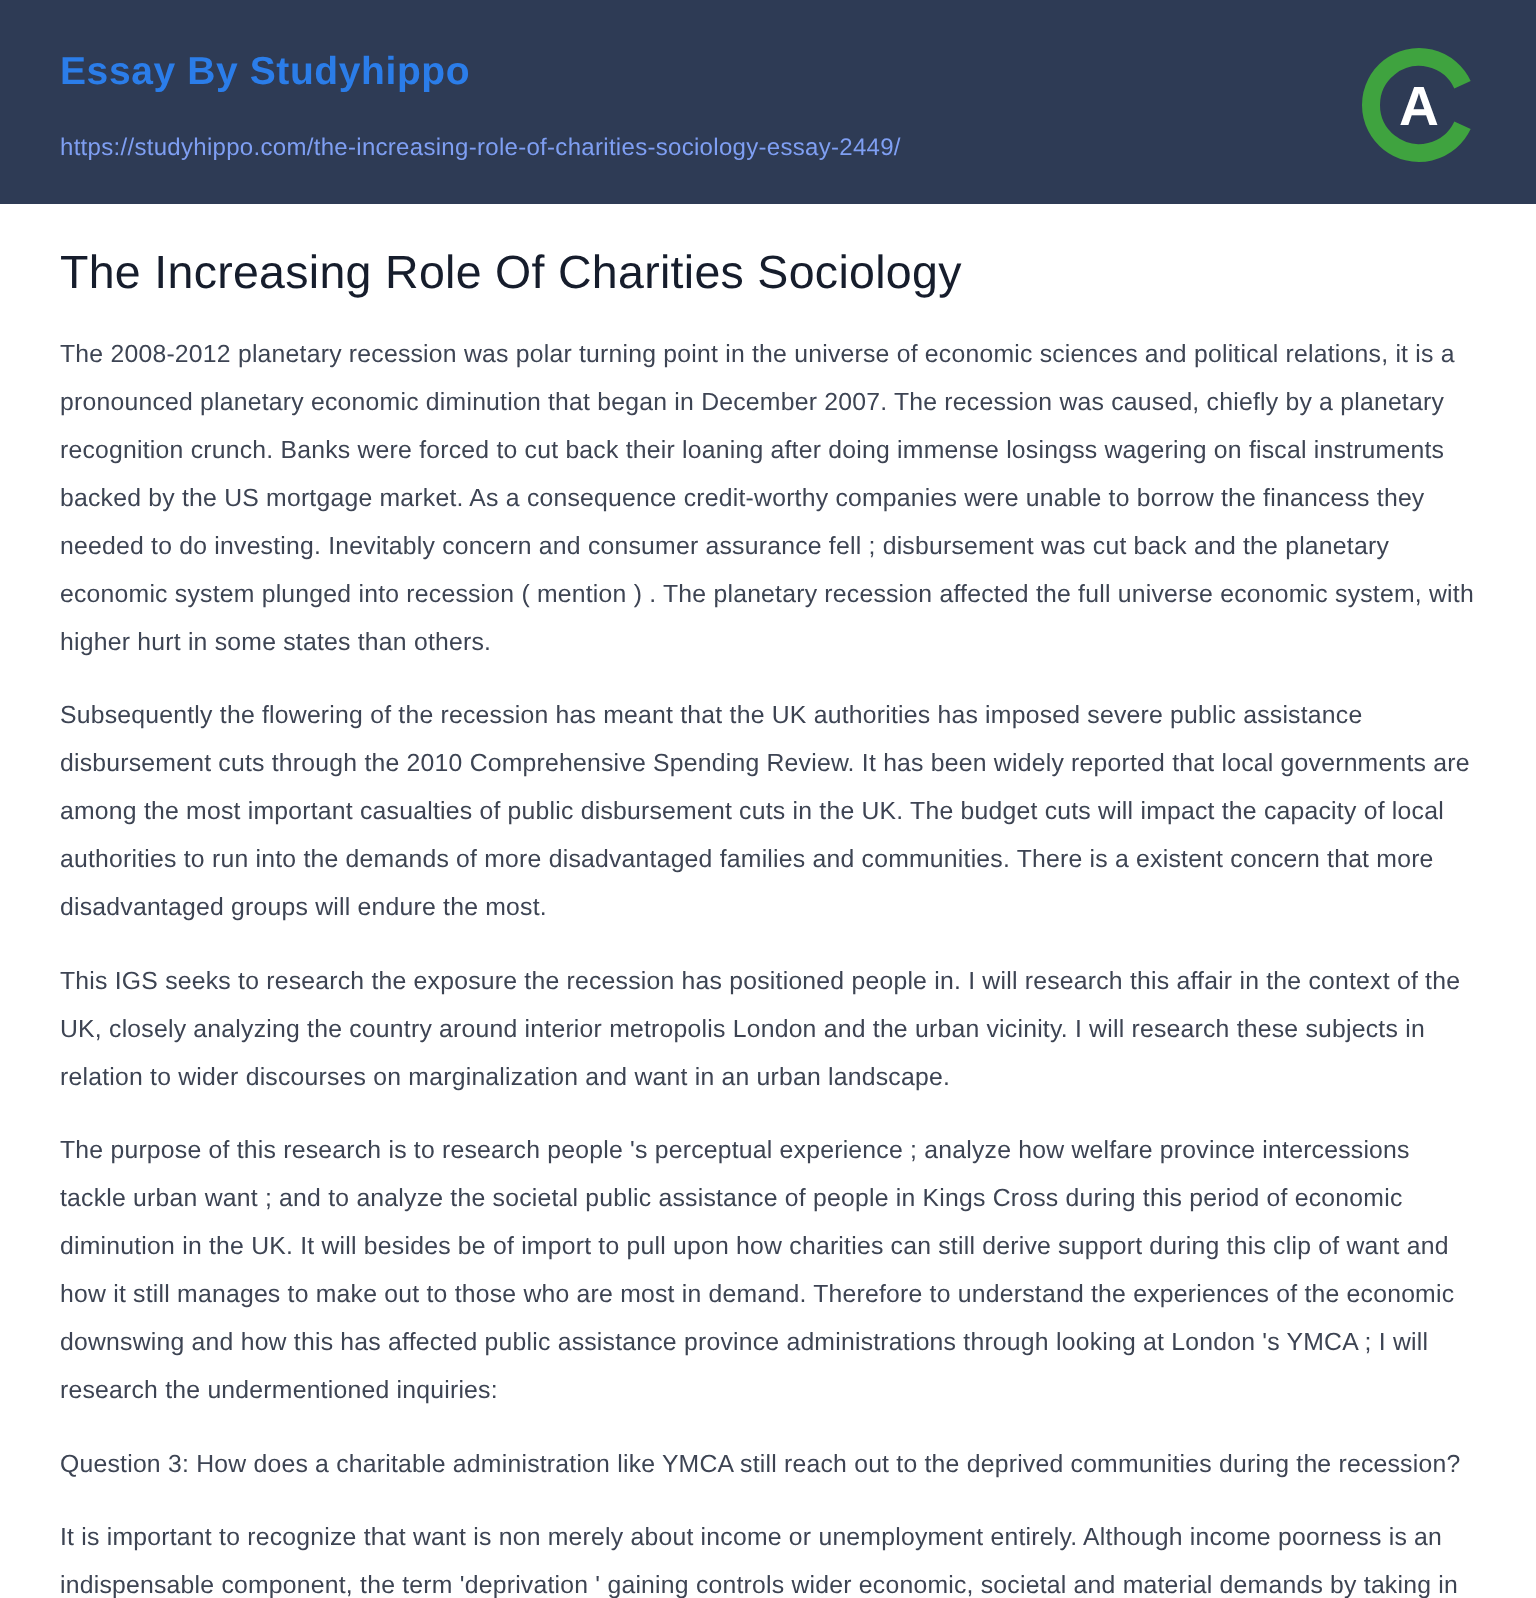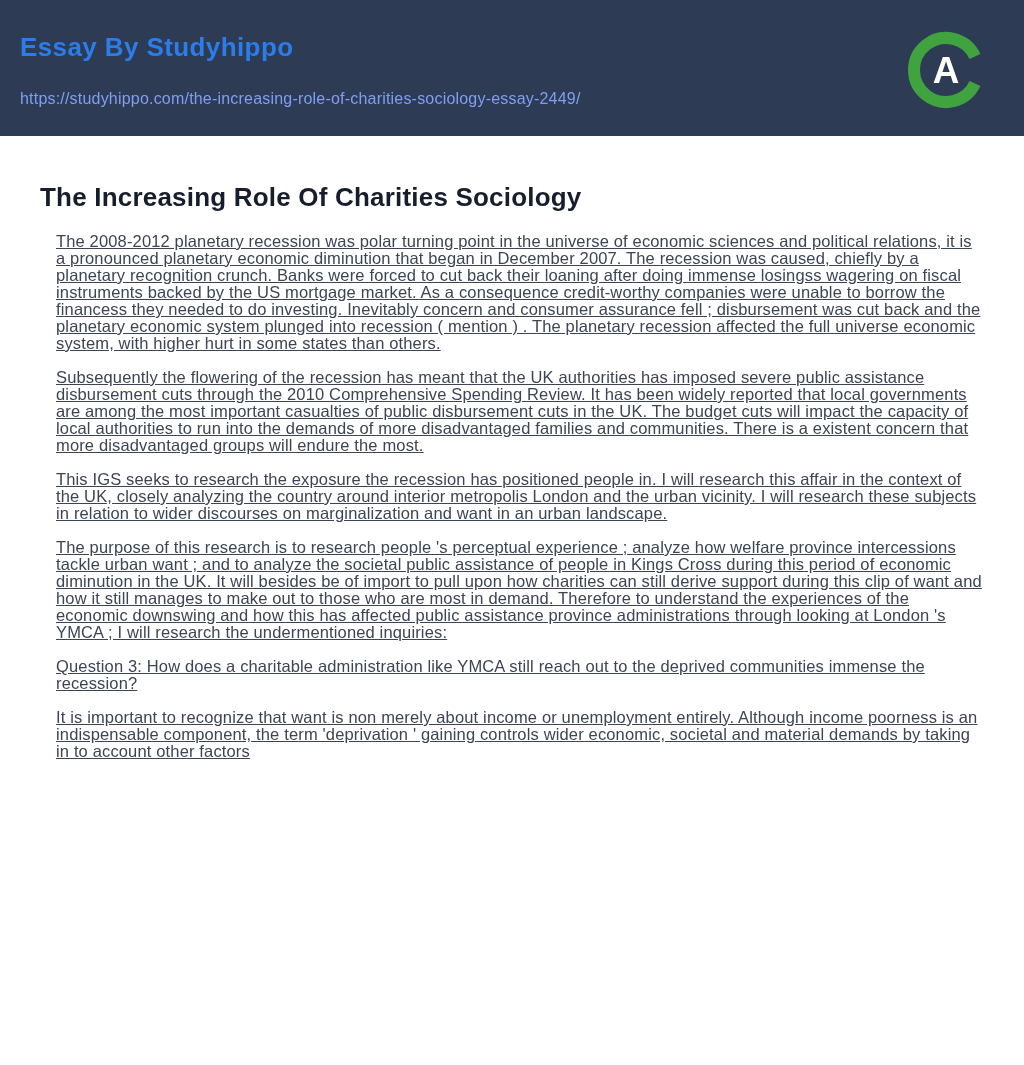--- a/index.html
+++ b/index.html
@@ -10,21 +10,21 @@
   .page {
     width: 1024px;
     min-height: 1065px;
     margin: 0 auto;
     background: #ffffff;
   }
 
   
   .site-header {
     background: #2e3b55;
-    padding: 30px 38px 26px 20px;
+    padding: 30px 38px 26px 40px;
     display: flex;
     align-items: center;
     justify-content: space-between;
   }
   .header-text { display: flex; flex-direction: column; }
   .site-title {
     color: #2b7de9;
     font-size: 26px;
     font-weight: 700;
     letter-spacing: 0.4px;
@@ -43,33 +43,32 @@
     flex: 0 0 auto;
   }
   .logo-wrap svg { display: block; width: 80px; height: 80px; }
 
   
   .content {
     padding: 26px 40px 40px 40px;
   }
   .essay-title {
     color: #161d2c;
-    font-size: 26px;
-    font-weight: 700;
+    font-size: 31px;
+    font-weight: 400;
     letter-spacing: 0.2px;
-    margin: 20px 0 20px 0;
+    margin: 2px 0 20px 0;
   }
   .content p {
     color: #3d4453;
     font-size: 16.5px;
-    line-height: 17px;
+    line-height: 32px;
     letter-spacing: 0.15px;
-    margin: 0 0 17px 16px;
+    margin: 0 0 17px 0;
     max-width: 945px;
-    text-decoration: underline;
   }
 </style>
 </head>
 <body>
 
 <div class="page">
 
   <header class="site-header">
     <div class="header-text">
       <div class="site-title">Essay By Studyhippo</div>
@@ -85,17 +84,17 @@
     </div>
   </header>
 
   <main class="content">
     <h1 class="essay-title">The Increasing Role Of Charities Sociology</h1>
 
     <p>The 2008-2012 planetary recession was polar turning point in the universe of economic sciences and political relations, it is a pronounced planetary economic diminution that began in December 2007. The recession was caused, chiefly by a planetary recognition crunch. Banks were forced to cut back their loaning after doing immense losingss wagering on fiscal instruments backed by the US mortgage market. As a consequence credit-worthy companies were unable to borrow the financess they needed to do investing. Inevitably concern and consumer assurance fell ; disbursement was cut back and the planetary economic system plunged into recession ( mention ) . The planetary recession affected the full universe economic system, with higher hurt in some states than others.</p>
     <p>Subsequently the flowering of the recession has meant that the UK authorities has imposed severe public assistance disbursement cuts through the 2010 Comprehensive Spending Review. It has been widely reported that local governments are among the most important casualties of public disbursement cuts in the UK. The budget cuts will impact the capacity of local authorities to run into the demands of more disadvantaged families and communities. There is a existent concern that more disadvantaged groups will endure the most.</p>
     <p>This IGS seeks to research the exposure the recession has positioned people in. I will research this affair in the context of the UK, closely analyzing the country around interior metropolis London and the urban vicinity. I will research these subjects in relation to wider discourses on marginalization and want in an urban landscape.</p>
     <p>The purpose of this research is to research people 's perceptual experience ; analyze how welfare province intercessions tackle urban want ; and to analyze the societal public assistance of people in Kings Cross during this period of economic diminution in the UK. It will besides be of import to pull upon how charities can still derive support during this clip of want and how it still manages to make out to those who are most in demand. Therefore to understand the experiences of the economic downswing and how this has affected public assistance province administrations through looking at London 's YMCA ; I will research the undermentioned inquiries:</p>
-    <p>Question 3: How does a charitable administration like YMCA still reach out to the deprived communities immense the recession?</p>
+    <p>Question 3: How does a charitable administration like YMCA still reach out to the deprived communities during the recession?</p>
     <p>It is important to recognize that want is non merely about income or unemployment entirely. Although income poorness is an indispensable component, the term 'deprivation ' gaining controls wider economic, societal and material demands by taking in to account other factors</p>
   </main>
 
 </div>
 
 </body></html>

